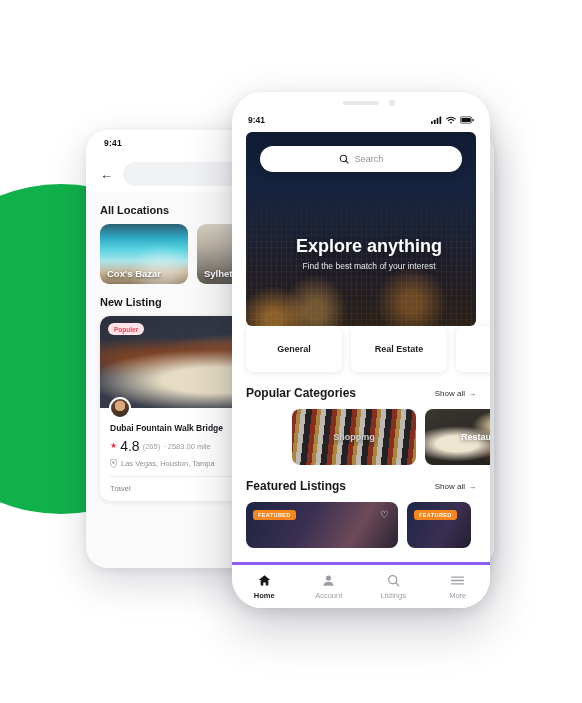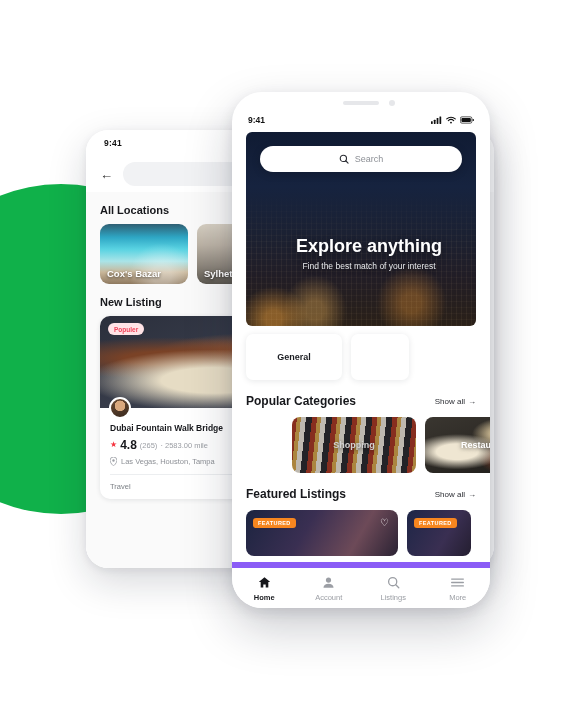--- a/index.html
+++ b/index.html
@@ -115,21 +115,21 @@
     position: absolute; left: 9px; bottom: -11px;
     width: 22px; height: 22px; border-radius: 50%;
     border: 2px solid #fff; overflow: hidden;
     background: radial-gradient(circle at 50% 38%, #d9a87e 0 36%, transparent 38%),
                 linear-gradient(160deg, #6b4b34, #3a2a1e);
   }
   .b-listing-info { padding: 15px 10px 8px 10px; }
   .b-listing-title { font-size: 8.5px; font-weight: bold; color: #17181c; }
   .b-rating { display: flex; align-items: center; gap: 3px; margin-top: 5px; }
   .star { color: #f5333f; font-size: 8px; line-height: 1; }
-  .b-score { font-size: 12px; font-weight: bold; color: #17181c; }
+  .b-score { font-size: 14px; font-weight: normal; color: #17181c; }
   .b-count, .b-dist { font-size: 7.5px; color: #9b9ea4; }
   .b-addr { display: flex; align-items: center; gap: 4px; margin-top: 5px; font-size: 7.5px; color: #8d9096; }
   .b-divider { height: 1px; background: #eceef0; margin: 8px 0 0; }
   .b-cat { font-size: 7.5px; color: #7c8086; padding: 7px 0 0; }
 
   
   #phone-front {
     left: 232px; top: 92px;
     width: 258px; height: 516px;
     border-radius: 30px;
@@ -179,21 +179,21 @@
   .f-hero-text { position: absolute; left: 16px; right: 0; top: 104px; text-align: center; z-index: 3; }
   .f-hero-title {
     font-size: 18px; font-weight: bold; color: #fff;
     text-shadow: 0 2px 8px rgba(0,0,0,.45);
   }
   .f-hero-sub {
     margin-top: 4px; font-size: 8.5px; color: #e7e9ec;
     text-shadow: 0 1px 5px rgba(0,0,0,.5);
   }
 
-  .f-chips { display: flex; gap: 9px; padding: 8px 14px 0; }
+  .f-chips { display: flex; gap: 9px; padding: 0 14px 0; }
   .f-chip {
     height: 46px; border-radius: 7px; background: #fff;
     box-shadow: 0 1px 6px rgba(20,25,40,.10);
     display: flex; align-items: center; justify-content: center;
     font-size: 9px; font-weight: bold; color: #1b1d22;
     flex: none; width: 96px;
   }
   .f-chip.partial { width: 58px; }
 
   .f-sec-head {
@@ -240,21 +240,21 @@
     background: #f7861f; color: #fff;
     font-size: 5.5px; font-weight: bold; letter-spacing: .4px;
     padding: 2px 5px; border-radius: 3px;
   }
   .f-heart { position: absolute; right: 9px; top: 7px; color: #fff; font-size: 10px; }
 
   .f-tabbar {
     position: absolute; left: 0; right: 0; bottom: 0;
     height: 46px; background: #fff;
     display: flex; align-items: center;
-    border-top: 6px solid #8b5cf6;
+    border-top: 3px solid #8b5cf6;
   }
   .f-tab { flex: 1; text-align: center; color: #9b9ea4; }
   .f-tab .ti { height: 15px; display: flex; align-items: center; justify-content: center; }
   .f-tab .tl { font-size: 7.5px; margin-top: 3px; display: block; }
   .f-tab.active { color: #17181c; }
   .f-tab.active .tl { font-weight: bold; }
 
   svg { display: block; }
 </style>
 </head>
@@ -377,20 +377,23 @@
       <div class="f-hero-text">
         <div class="f-hero-title">Explore anything</div>
         <div class="f-hero-sub">Find the best match of your interest</div>
       </div>
     </div>
 
     <div class="f-chips">
       <div class="f-chip">
         <span>General</span>
       </div>
+      <div class="f-chip">
+        <span>Real Estate</span>
+      </div>
       <div class="f-chip partial">
         <span></span>
       </div>
     </div>
 
     <div class="f-sec-head">
       <span class="f-sec-title">Popular Categories</span>
       <span class="f-showall">
         <span>Show all</span>
         <span>→</span>

